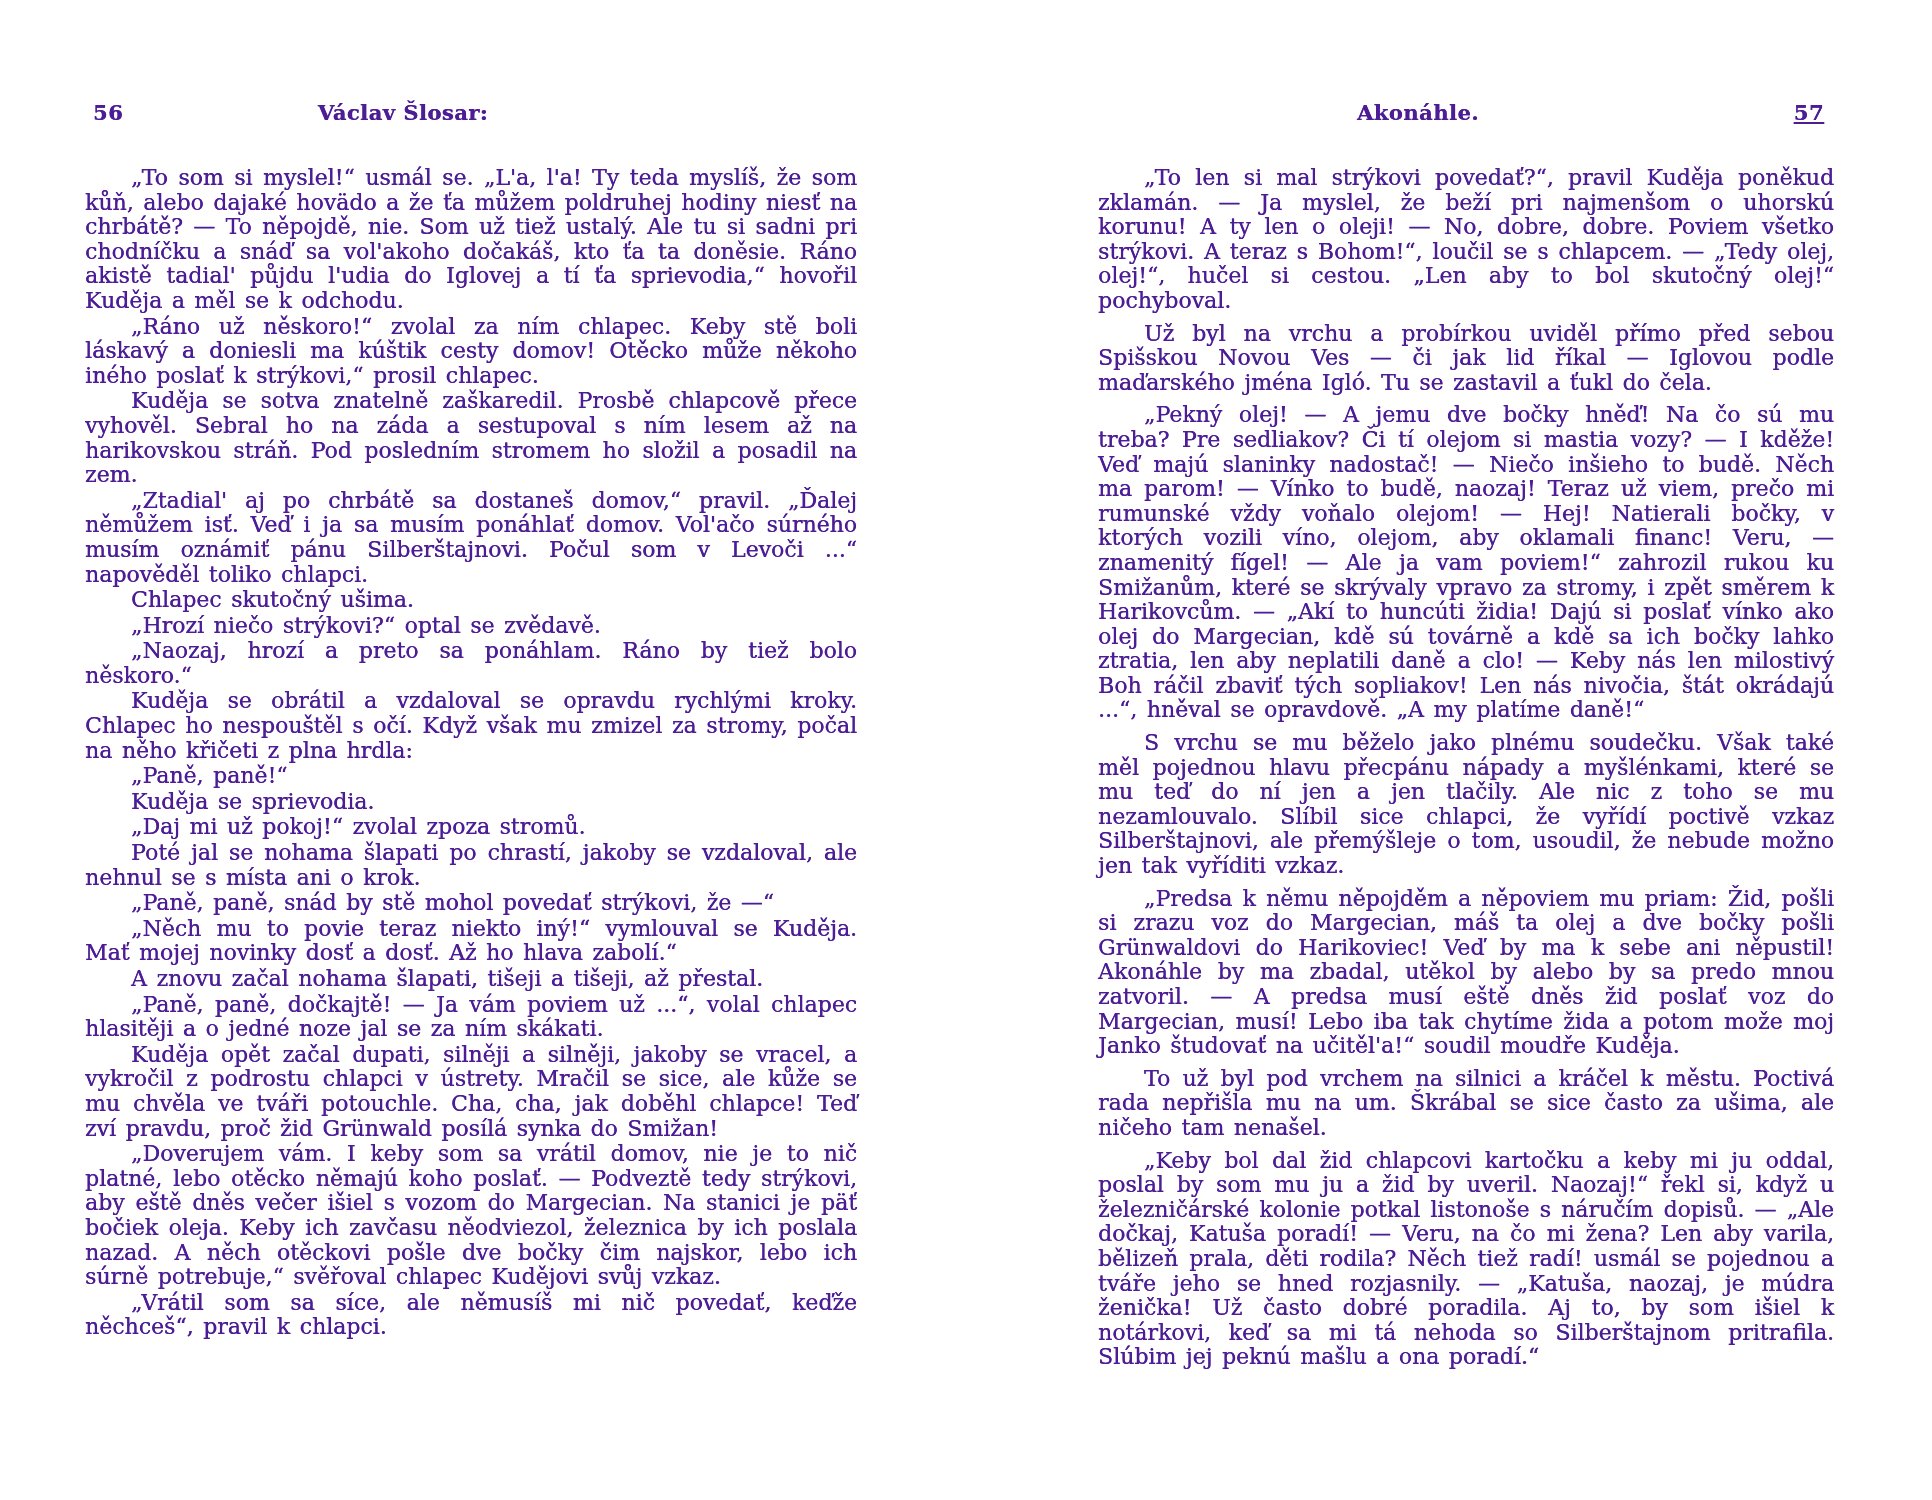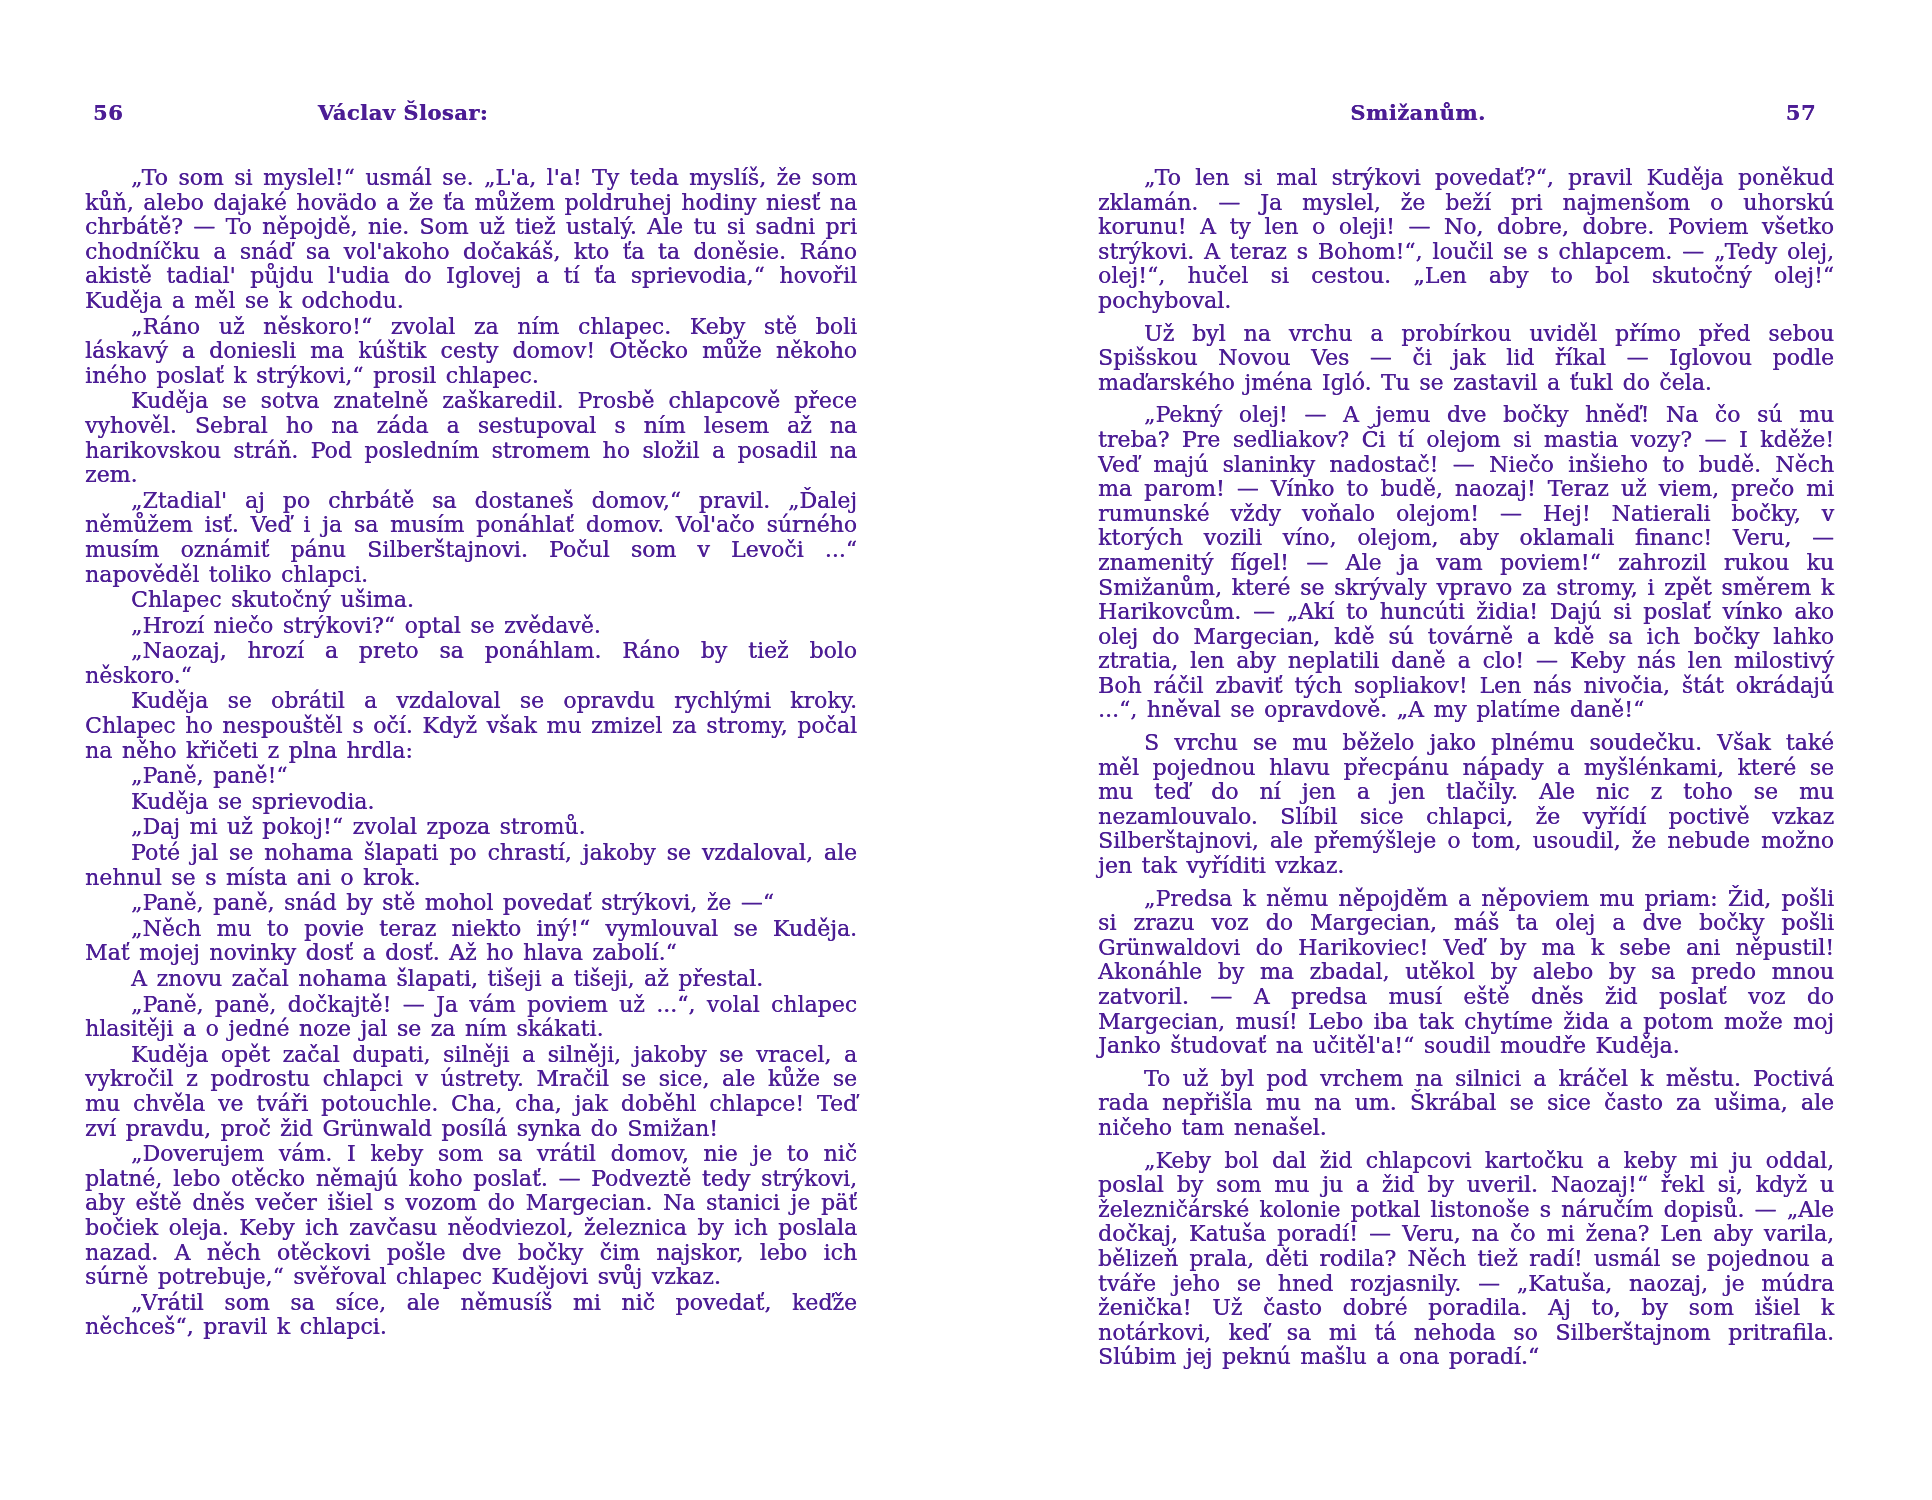--- a/index.html
+++ b/index.html
@@ -30,21 +30,21 @@
     font-size: 21px;
     font-weight: bold;
     letter-spacing: 0.5px;
     text-shadow: 0.3px 0 0 currentColor;
   }
   .page-header .pagenum {
     position: absolute;
     top: 0;
   }
   .pagenum.pos-left  { left: 8px; }
-  .pagenum.pos-right { right: 18px; }
+  .pagenum.pos-right { right: 10px; text-decoration: underline; }
   .running {
     display: block;
     text-align: center;
   }
   .page-left  .running { transform: translateX(-68px); }
   .page-right .running { transform: translateX(-38px); }
 
   .page-body {
     position: relative;
     top: 140px;
@@ -89,21 +89,21 @@
       <p>A znovu začal nohama šlapati, tišeji a tišeji, až přestal.</p>
       <p>„Paně, paně, dočkajtě! — Ja vám poviem už ...“, volal chlapec hlasitěji a o jedné noze jal se za ním skákati.</p>
       <p>Kuděja opět začal dupati, silněji a silněji, jakoby se vracel, a vykročil z podrostu chlapci v ústrety. Mračil se sice, ale kůže se mu chvěla ve tváři potouchle. Cha, cha, jak doběhl chlapce! Teď zví pravdu, proč žid Grünwald posílá synka do Smižan!</p>
       <p>„Doverujem vám. I keby som sa vrátil domov, nie je to nič platné, lebo otěcko němajú koho poslať. — Podveztě tedy strýkovi, aby eště dněs večer išiel s vozom do Margecian. Na stanici je päť bočiek oleja. Keby ich zavčasu něodviezol, železnica by ich poslala nazad. A něch otěckovi pošle dve bočky čim najskor, lebo ich súrně potrebuje,“ svěřoval chlapec Kudějovi svůj vzkaz.</p>
       <p>„Vrátil som sa síce, ale němusíš mi nič povedať, keďže něchceš“, pravil k chlapci.</p>
     </div>
   </section>
 
   <section class="page page-right">
     <header class="page-header">
-      <span class="running">Smižanům.</span>
+      <span class="running">Akonáhle.</span>
       <span class="pagenum pos-right">57</span>
     </header>
     <div class="page-body">
       <p>„To len si mal strýkovi povedať?“, pravil Kuděja poněkud zklamán. — Ja myslel, že beží pri najmenšom o uhorskú korunu! A ty len o oleji! — No, dobre, dobre. Poviem všetko strýkovi. A teraz s Bohom!“, loučil se s chlapcem. — „Tedy olej, olej!“, hučel si cestou. „Len aby to bol skutočný olej!“ pochyboval.</p>
       <p>Už byl na vrchu a probírkou uviděl přímo před sebou Spišskou Novou Ves — či jak lid říkal — Iglovou podle maďarského jména Igló. Tu se zastavil a ťukl do čela.</p>
       <p>„Pekný olej! — A jemu dve bočky hněď! Na čo sú mu treba? Pre sedliakov? Či tí olejom si mastia vozy? — I kděže! Veď majú slaninky nadostač! — Niečo inšieho to budě. Něch ma parom! — Vínko to budě, naozaj! Teraz už viem, prečo mi rumunské vždy voňalo olejom! — Hej! Natierali bočky, v ktorých vozili víno, olejom, aby oklamali financ! Veru, — znamenitý fígel! — Ale ja vam poviem!“ zahrozil rukou ku Smižanům, které se skrývaly vpravo za stromy, i zpět směrem k Harikovcům. — „Akí to huncúti židia! Dajú si poslať vínko ako olej do Margecian, kdě sú továrně a kdě sa ich bočky lahko ztratia, len aby neplatili daně a clo! — Keby nás len milostivý Boh ráčil zbaviť tých sopliakov! Len nás nivočia, štát okrádajú ...“, hněval se opravdově. „A my platíme daně!“</p>
       <p>S vrchu se mu běželo jako plnému soudečku. Však také měl pojednou hlavu přecpánu nápady a myšlénkami, které se mu teď do ní jen a jen tlačily. Ale nic z toho se mu nezamlouvalo. Slíbil sice chlapci, že vyřídí poctivě vzkaz Silberštajnovi, ale přemýšleje o tom, usoudil, že nebude možno jen tak vyříditi vzkaz.</p>
       <p>„Predsa k němu něpojděm a něpoviem mu priam: Žid, pošli si zrazu voz do Margecian, máš ta olej a dve bočky pošli Grünwaldovi do Harikoviec! Veď by ma k sebe ani něpustil! Akonáhle by ma zbadal, utěkol by alebo by sa predo mnou zatvoril. — A predsa musí eště dněs žid poslať voz do Margecian, musí! Lebo iba tak chytíme žida a potom može moj Janko študovať na učitěl'a!“ soudil moudře Kuděja.</p>
       <p>To už byl pod vrchem na silnici a kráčel k městu. Poctivá rada nepřišla mu na um. Škrábal se sice často za ušima, ale ničeho tam nenašel.</p>
       <p>„Keby bol dal žid chlapcovi kartočku a keby mi ju oddal, poslal by som mu ju a žid by uveril. Naozaj!“ řekl si, když u železničárské kolonie potkal listonoše s náručím dopisů. — „Ale dočkaj, Katuša poradí! — Veru, na čo mi žena? Len aby varila, bělizeň prala, děti rodila? Něch tiež radí! usmál se pojednou a tváře jeho se hned rozjasnily. — „Katuša, naozaj, je múdra ženička! Už často dobré poradila. Aj to, by som išiel k notárkovi, keď sa mi tá nehoda so Silberštajnom pritrafila. Slúbim jej peknú mašlu a ona poradí.“</p>

